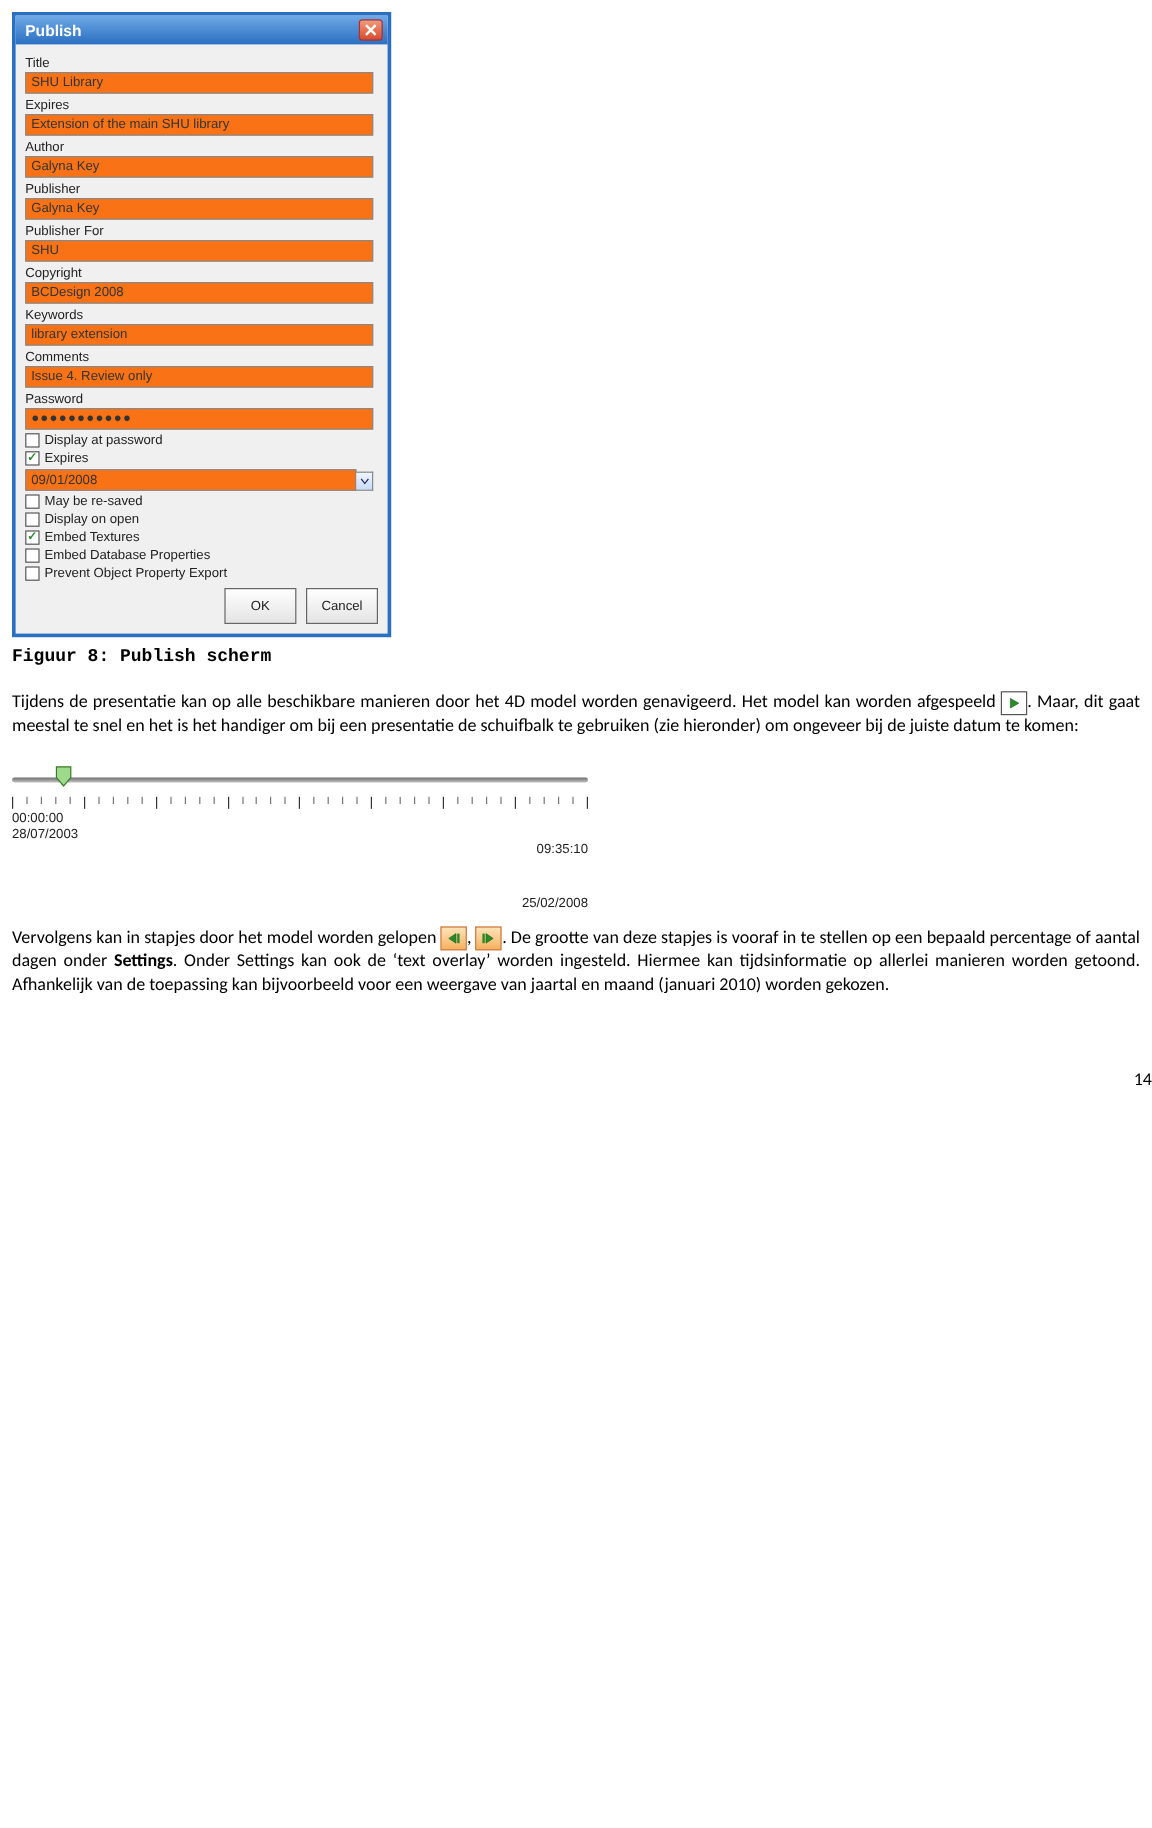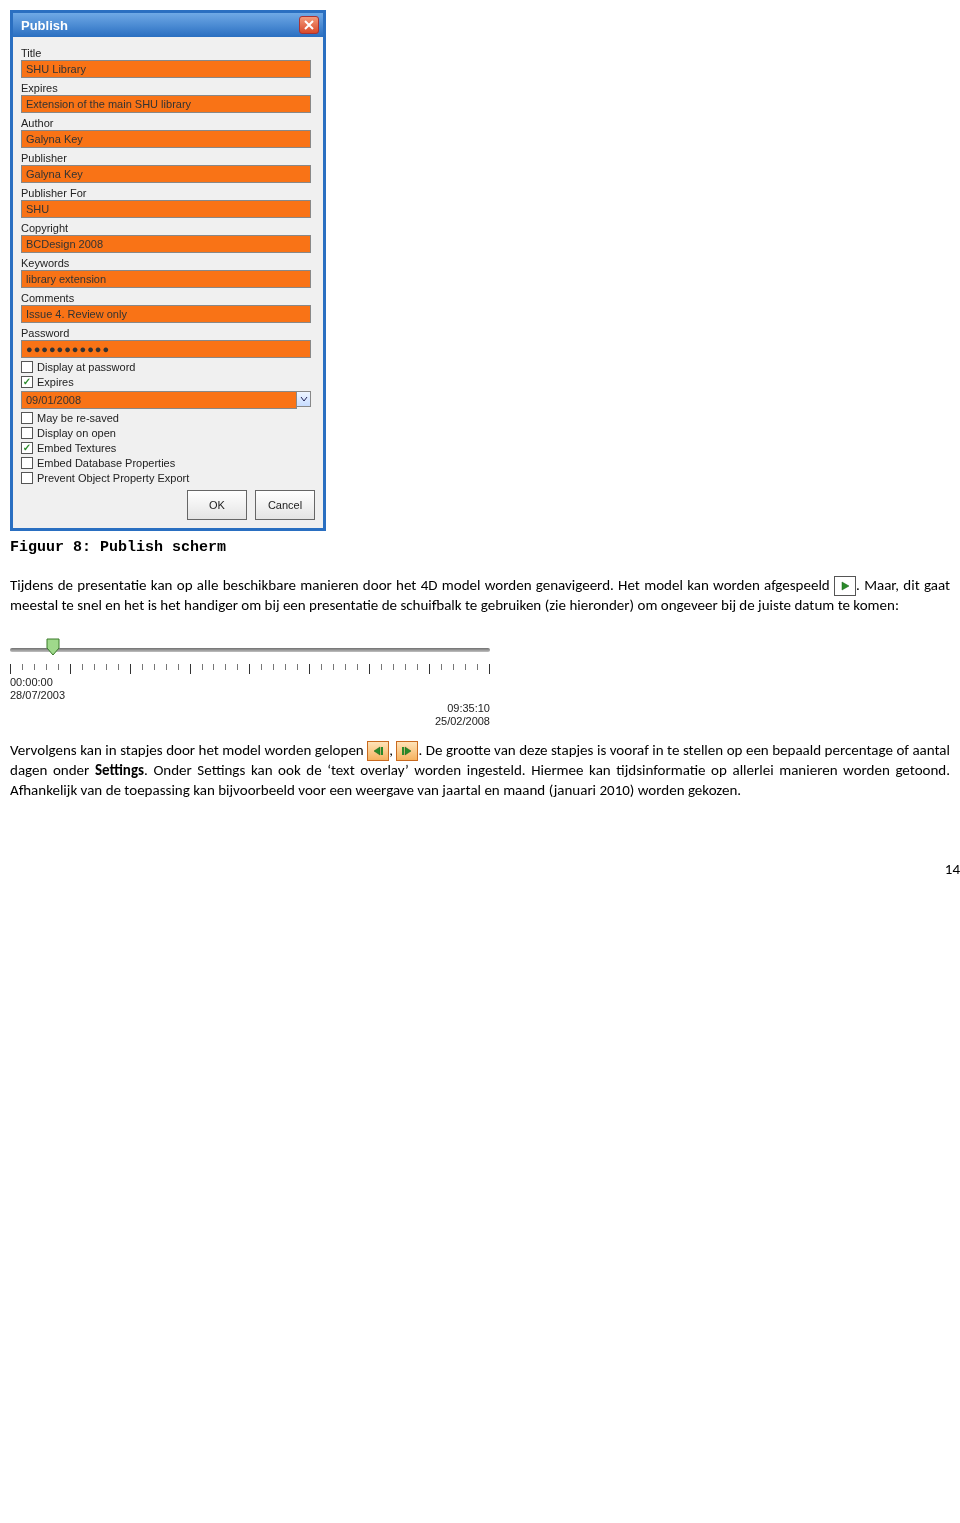--- a/index.html
+++ b/index.html
@@ -83,21 +83,21 @@
   }
   .chk.checked::after {
     content: "✓";
     font-size: 10px;
     line-height: 10px;
     color: #2a8a2a;
     font-weight: bold;
   }
   .date-row {
     display: flex;
-    align-items: flex-start;
+    align-items: flex-end;
   }
   .date-dd {
     width: 14px;
     height: 16px;
     border: 1px solid #888;
     border-left: none;
     background: linear-gradient(to bottom,#eef5ff,#c7dcff);
     display: flex;
     align-items: center;
     justify-content: center;
@@ -198,21 +198,21 @@
     display: flex;
     justify-content: space-between;
     margin-top: 2px;
     flex-direction: column;
   }
   .slider-labels .col {
     display: flex;
     flex-direction: column;
     line-height: 1.2;
   }
-  .slider-labels .col.right { text-align: right; align-items: flex-end; }
+  .slider-labels .col.right { text-align: right; align-items: flex-end; gap: 32px; }
   .page-num {
     text-align: right;
     margin: 60px 0 20px 0;
     font-size: 15px;
   }
 </style>
 </head>
 <body>
 
 <div class="dialog">

